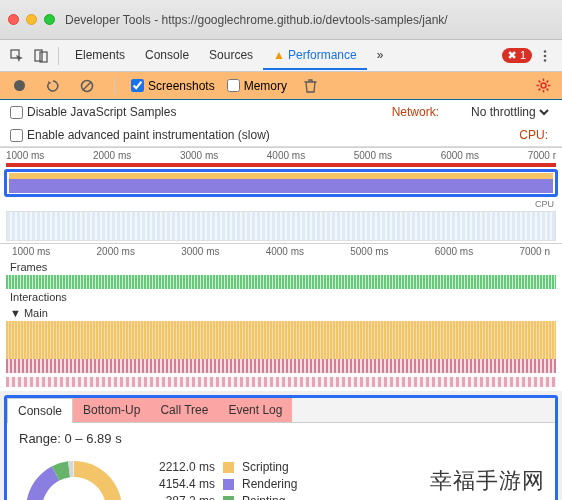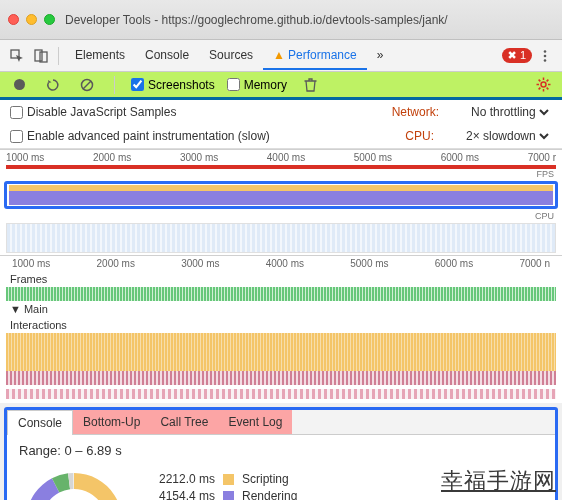--- a/index.html
+++ b/index.html
@@ -65,22 +65,22 @@
   border-radius: 8px;
   padding: 1px 6px;
   font-size: 11px;
   margin-left: 6px;
 }
 .spacer { flex: 1; }
 
 
 .perf-toolbar {
   height: 28px;
-  background: #bef264;
-  border-bottom: 3px solid #0369a1;
+  background: #fdba74;
+  border-bottom: 1px solid #0369a1;
   display: flex;
   align-items: center;
   padding: 0 8px;
   gap: 12px;
 }
 .checkbox-wrap { display: flex; align-items: center; gap: 4px; }
 .checkbox-wrap input { width: 13px; height: 13px; }
 .checkbox-wrap.checked input { accent-color: #1a73e8; }
 .trash-icon { color: #5a5a5a; }
 .gear-icon { color: #d93025; }
@@ -212,28 +212,27 @@
 
 .legend { margin-top: 6px; }
 .legend-row { display: flex; align-items: center; gap: 8px; margin-bottom: 3px; }
 .legend-row .ms { width: 70px; text-align: right; color: #333; }
 .legend-row .swatch { width: 11px; height: 11px; }
 .legend-row .name { color: #333; }
 
 
 .watermark {
   position: absolute;
-  right: 6px;
+  right: 17px;
   bottom: 4px;
   font-size: 22px;
   font-weight: 500;
   color: #3a3a3a;
   font-family: "PingFang SC", "Hiragino Sans GB", sans-serif;
   letter-spacing: 1px;
-  text-decoration: underline;
 }
 
 svg { display: block; }
 </style>
 </head>
 <body>
 
 <div class="titlebar">
   <div class="traffic-lights">
     <div class="tl red"></div>
@@ -329,59 +328,55 @@
     <option>No throttling</option>
   </select>
 </div>
 <div class="settings-row">
   <label class="checkbox-wrap">
     <input type="checkbox" style="">
     <span>Enable advanced paint instrumentation (slow)</span>
   </label>
   <div class="label-k"></div>
   <span class="kv-label">CPU:</span>
-  <select>
-    <option>2× slowdown</option>
-  </select>
 </div>
 <div class="settings-divider"></div>
 
 <div class="overview">
   <div class="ruler">
     <span>1000 ms</span>
     <span>2000 ms</span>
     <span>3000 ms</span>
     <span>4000 ms</span>
     <span>5000 ms</span>
     <span>6000 ms</span>
     <span>7000 r</span>
   </div>
   <div class="fps-band"></div>
-  <div class="fps-label">FPS</div>
   <div class="cpu-highlight">
     <div class="cpu-band"></div>
   </div>
   <div class="cpu-label">CPU</div>
   <div class="filmstrip"></div>
 </div>
 
 <div class="flame-area">
   <div class="ruler">
     <span>1000 ms</span>
     <span>2000 ms</span>
     <span>3000 ms</span>
     <span>4000 ms</span>
     <span>5000 ms</span>
     <span>6000 ms</span>
     <span>7000 n</span>
   </div>
   <div class="section-label">Frames</div>
   <div class="frames-band"></div>
+  <div class="section-label">Interactions</div>
   <div class="section-label">▼ <span>Main</span></div>
-  <div class="section-label">Interactions</div>
   <div class="main-flame"></div>
   <div class="raster-band"></div>
 </div>
 
 <div class="summary-highlight">
   <div class="summary-tabs">
     <div class="summary-tab active">Console</div>
     <div class="summary-tab">Bottom-Up</div>
     <div class="summary-tab">Call Tree</div>
     <div class="summary-tab">Event Log</div>

